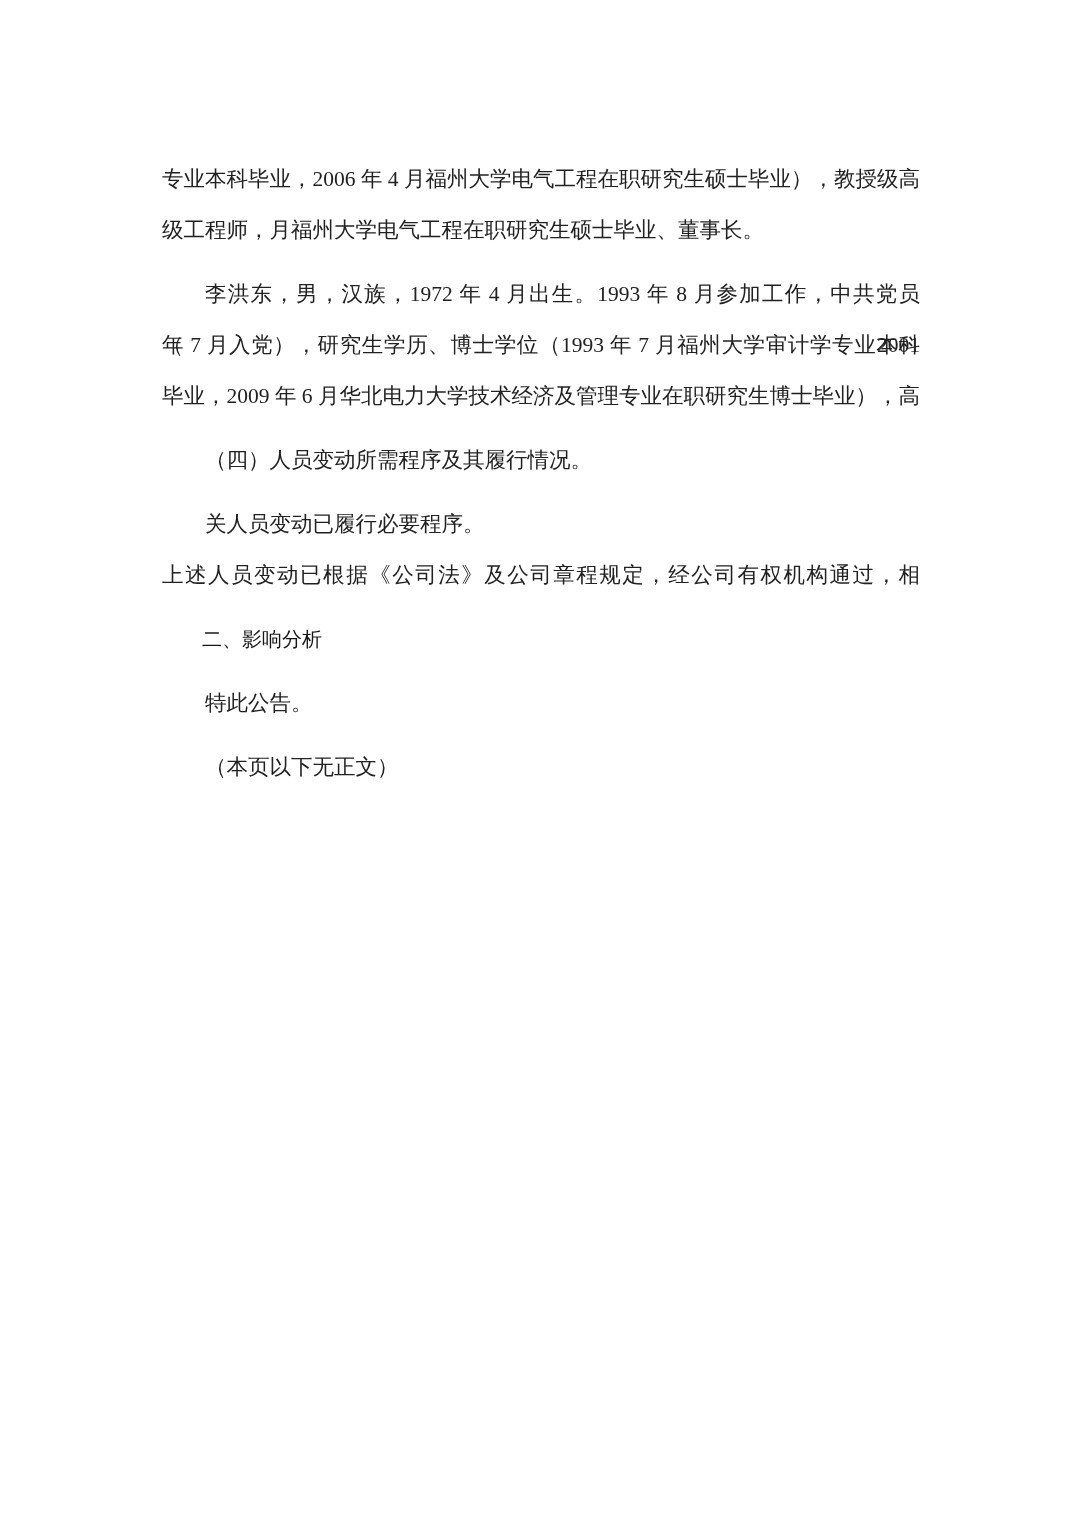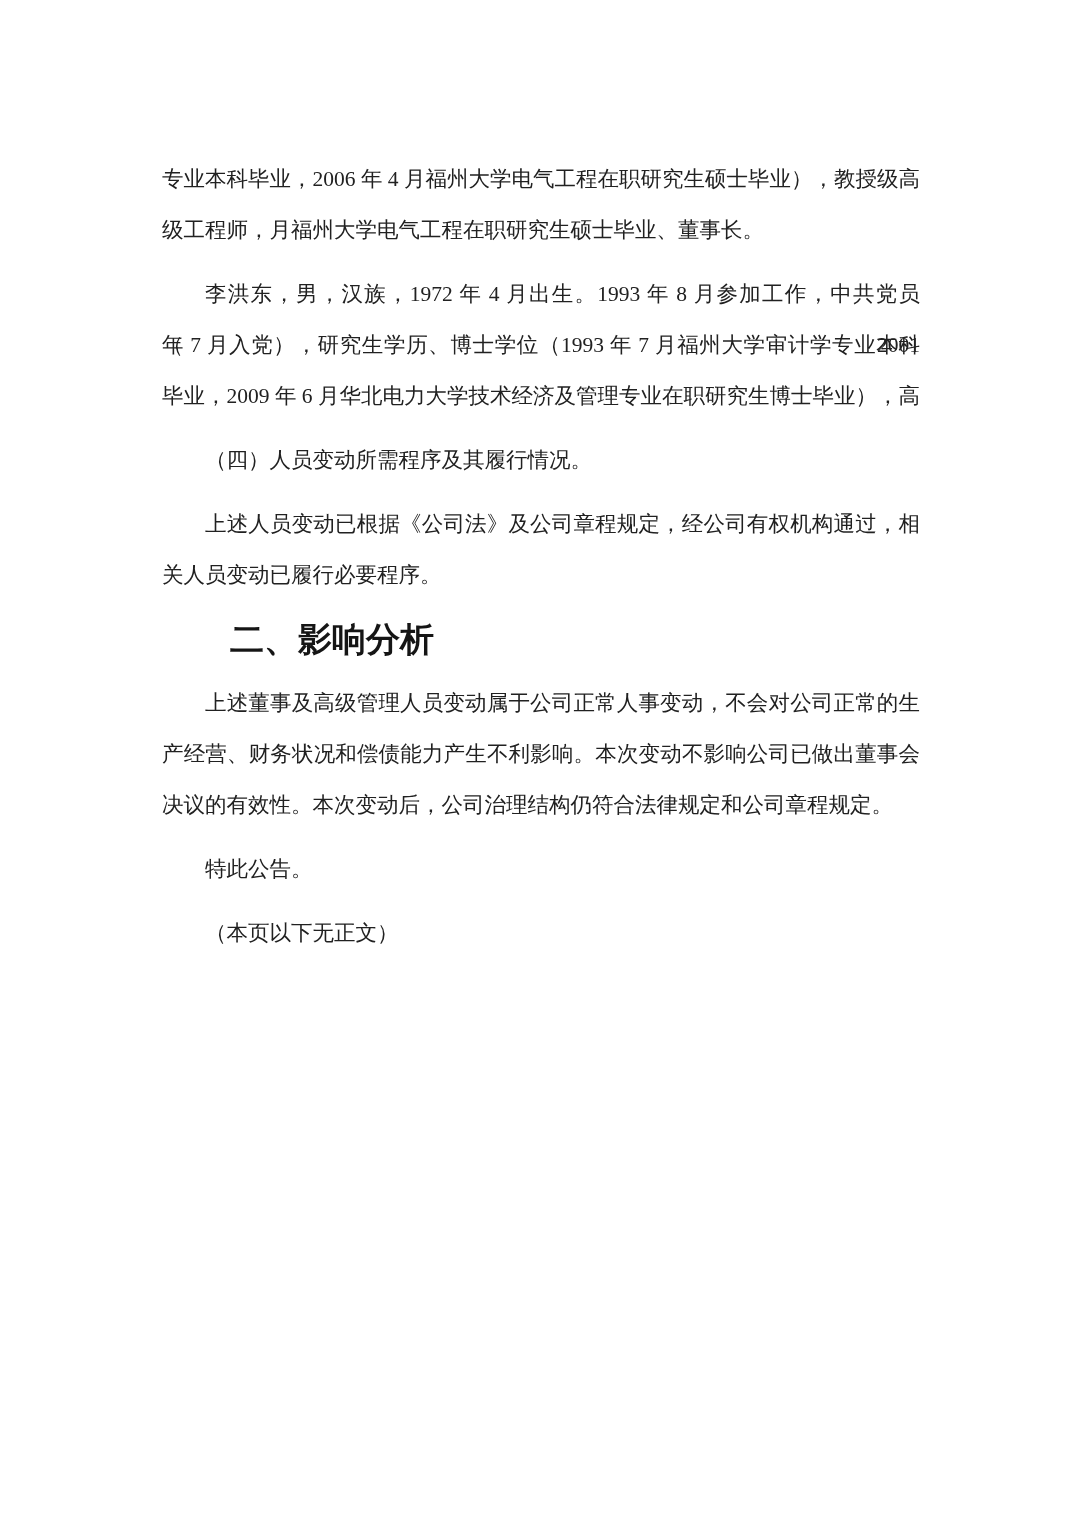--- a/index.html
+++ b/index.html
@@ -37,22 +37,22 @@
   .line.justify {
     text-align: justify;
     text-align-last: justify;
     text-justify: inter-character;
   }
   .paragraph.indent-first .line:first-child {
     text-indent: 2em;
   }
   .paragraph.heading {
     font-family: "Liberation Sans", "DejaVu Sans", sans-serif;
-    font-weight: bold;
-    font-size: 34px;
+    font-weight: normal;
+    font-size: 20px;
     color: #151515;
   }
   .paragraph.heading .line {
     height: 51px;
     line-height: 51px;
   }
 </style>
 </head>
 <body>
 
@@ -64,30 +64,25 @@
       </div>
       <div class="paragraph indent-first">
         <div class="line justify">李洪东，男，汉族，1972 年 4 月出生。1993 年 8 月参加工作，中共党员（2001</div>
         <div class="line justify">年 7 月入党），研究生学历、博士学位（1993 年 7 月福州大学审计学专业本科</div>
         <div class="line justify">毕业，2009 年 6 月华北电力大学技术经济及管理专业在职研究生博士毕业），高</div>
       </div>
       <div class="paragraph indent-first">
         <div class="line">（四）人员变动所需程序及其履行情况。</div>
       </div>
       <div class="paragraph indent-first">
+        <div class="line">关人员变动已履行必要程序。</div>
         <div class="line justify">上述人员变动已根据《公司法》及公司章程规定，经公司有权机构通过，相</div>
-        <div class="line">关人员变动已履行必要程序。</div>
       </div>
       <div class="paragraph heading indent-first">
         <div class="line">二、影响分析</div>
-      </div>
-      <div class="paragraph indent-first">
-        <div class="line justify">上述董事及高级管理人员变动属于公司正常人事变动，不会对公司正常的生</div>
-        <div class="line justify">产经营、财务状况和偿债能力产生不利影响。本次变动不影响公司已做出董事会</div>
-        <div class="line">决议的有效性。本次变动后，公司治理结构仍符合法律规定和公司章程规定。</div>
       </div>
       <div class="paragraph indent-first">
         <div class="line">特此公告。</div>
       </div>
       <div class="paragraph indent-first">
         <div class="line">（本页以下无正文）</div>
       </div>
     </div>
 </div>
 

